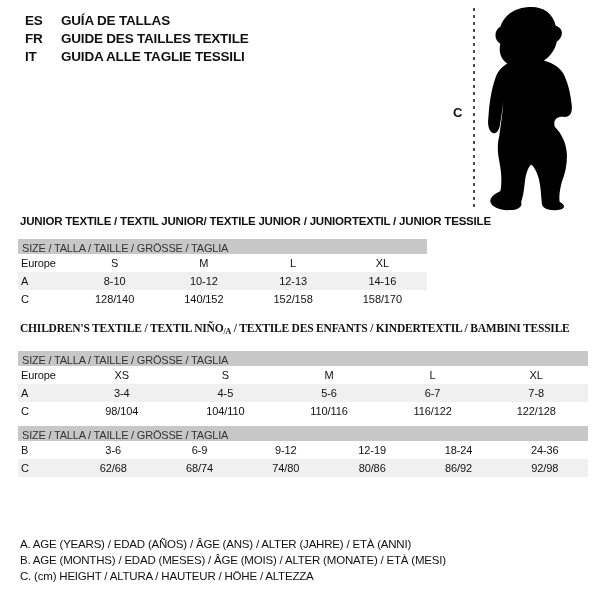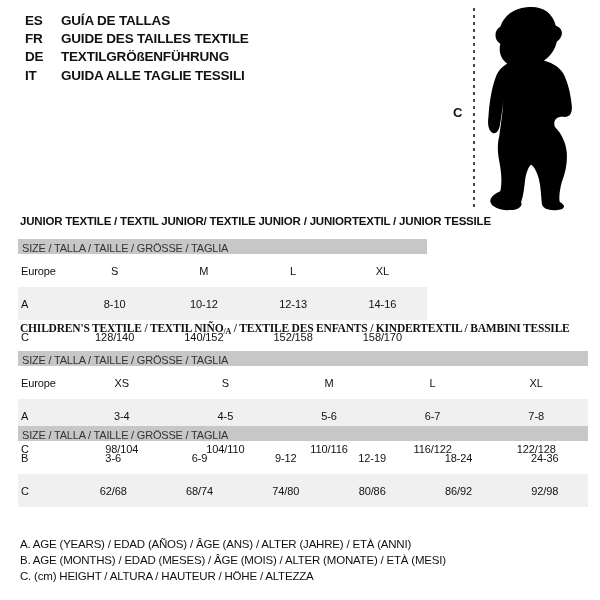--- a/index.html
+++ b/index.html
@@ -18,21 +18,21 @@
     background:repeating-linear-gradient(to bottom,#4a4a4a 0 3px,transparent 3px 7px);}
   .c-label{position:absolute;left:453px;top:105px;font-weight:bold;font-size:13px;}
   .baby-svg{position:absolute;left:486px;top:5px;}
   
   .section{position:absolute;left:18px;}
   .sec-title{font-weight:bold;font-size:11.5px;letter-spacing:-0.2px;line-height:16px;
     white-space:nowrap;padding-left:2px;}
   .sec-title .sub{font-size:8px;vertical-align:-2px;}
   .size-bar{background:#c7c7c7;height:15px;display:flex;align-items:flex-end;
     font-size:11px;color:#333;padding-left:4px;letter-spacing:-0.2px;}
-  .t-row{display:flex;height:33px;align-items:center;font-size:11px;letter-spacing:-0.1px;}
+  .t-row{display:flex;height:18px;align-items:center;font-size:11px;letter-spacing:-0.1px;}
   .t-row.shaded{background:#f0f0f0;}
   .t-lbl{width:52px;padding-left:3px;box-sizing:border-box;}
   .t-cell{flex:1;text-align:center;}
   #section1{top:213px;width:409px;}
   #section1 .sec-title{margin-bottom:10px;}
   #section2{top:320px;width:570px;}
   #section2 .sec-title{margin-bottom:11px;font-family:Liberation Serif, serif;}
   #section3{top:426px;width:570px;}
   #section3 .sec-title{margin-bottom:0;}
   #section3 .title-wrap{margin-bottom:3px;}
@@ -45,24 +45,20 @@
 <body>
 
 <div class="lang-block">
     <div class="lang-row">
       <span class="lang-code">ES</span>
       <span>GUÍA DE TALLAS</span>
     </div>
     <div class="lang-row">
       <span class="lang-code">FR</span>
       <span>GUIDE DES TAILLES TEXTILE</span>
-    </div>
-    <div class="lang-row">
-      <span class="lang-code">DE</span>
-      <span>TEXTILGRÖßENFÜHRUNG</span>
     </div>
     <div class="lang-row">
       <span class="lang-code">IT</span>
       <span>GUIDA ALLE TAGLIE TESSILI</span>
     </div>
   </div>
 
 <div class="dotted-line"></div>
 <div class="c-label">C</div>
 <svg class="baby-svg" width="92" height="206" viewBox="0 0 90 208" aria-hidden="true">

